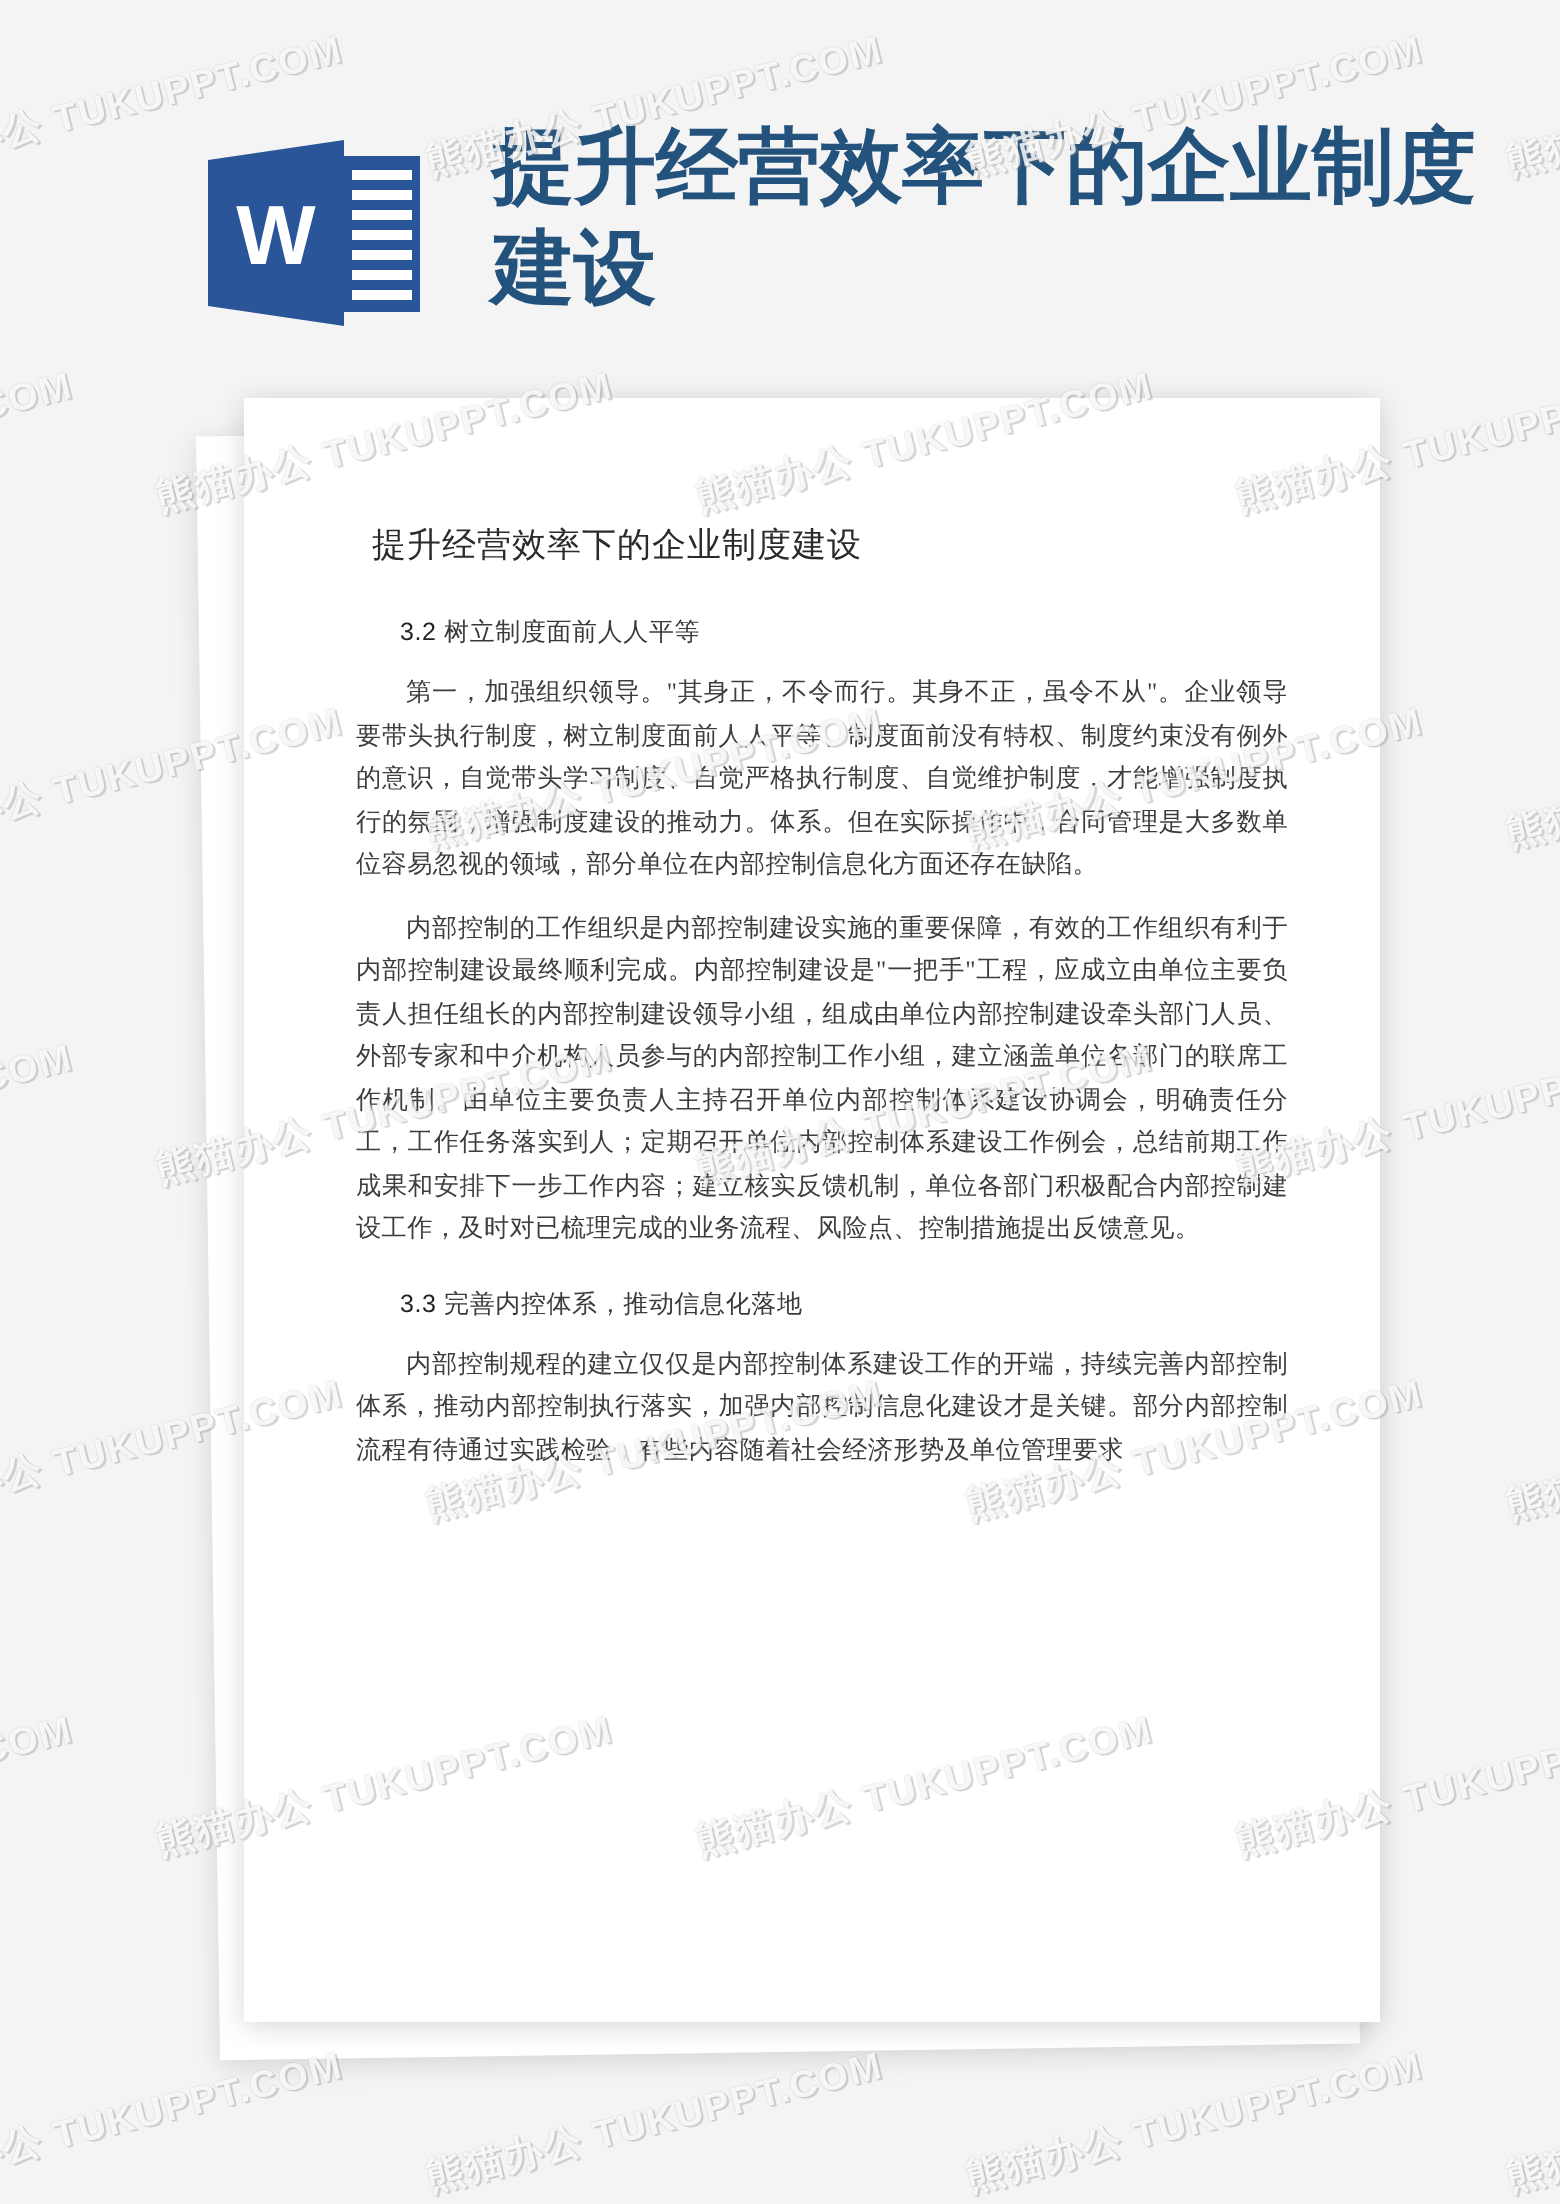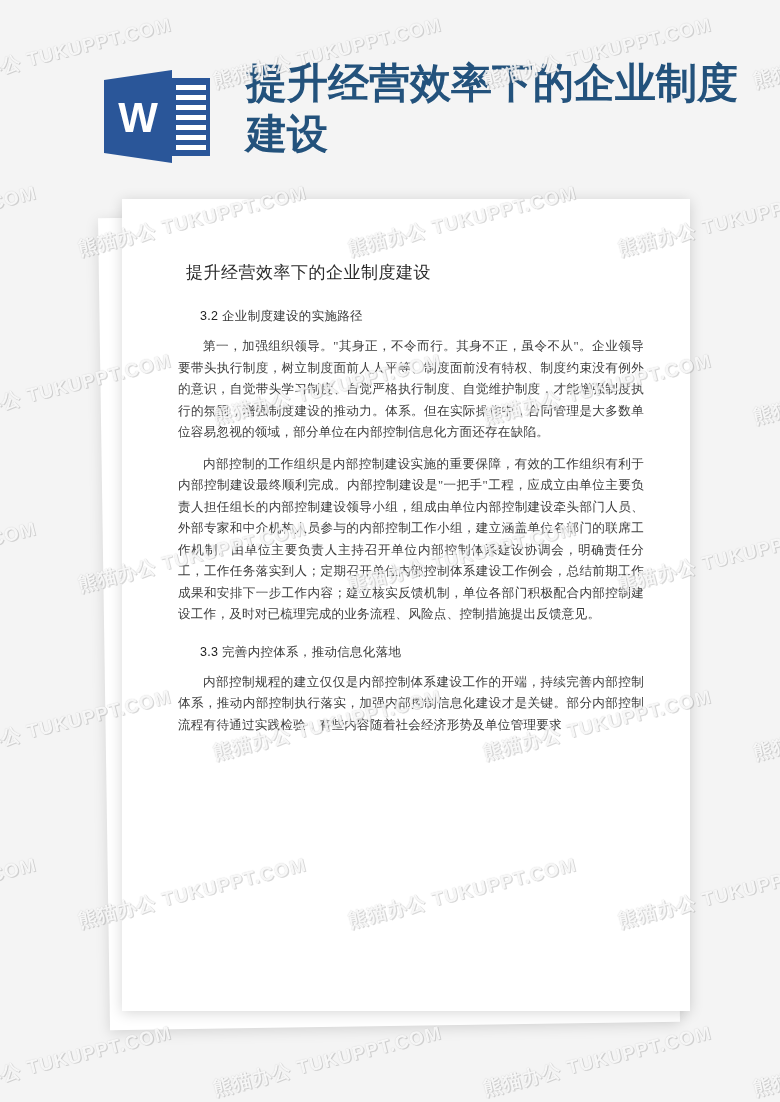--- a/index.html
+++ b/index.html
@@ -137,21 +137,21 @@
 </head>
 <body>
 
 <div class="page-stack">
   <div class="page-back"></div>
 
   <div class="page-front">
     <div class="page-inner">
       <div class="doc-title">提升经营效率下的企业制度建设</div>
       <div id="doc-blocks">
-          <div class="doc-heading"><span class="num">3.2</span><span> 企业制度建设的实施路径</span></div>
+          <div class="doc-heading"><span class="num">3.2</span><span> 树立制度面前人人平等</span></div>
           <p class="doc-para">第一，加强组织领导。"其身正，不令而行。其身不正，虽令不从"。企业领导要带头执行制度，树立制度面前人人平等、制度面前没有特权、制度约束没有例外的意识，自觉带头学习制度、自觉严格执行制度、自觉维护制度，才能增强制度执行的氛围，增强制度建设的推动力。体系。但在实际操作中，合同管理是大多数单位容易忽视的领域，部分单位在内部控制信息化方面还存在缺陷。</p>
           <p class="doc-para">内部控制的工作组织是内部控制建设实施的重要保障，有效的工作组织有利于内部控制建设最终顺利完成。内部控制建设是"一把手"工程，应成立由单位主要负责人担任组长的内部控制建设领导小组，组成由单位内部控制建设牵头部门人员、外部专家和中介机构人员参与的内部控制工作小组，建立涵盖单位各部门的联席工作机制。由单位主要负责人主持召开单位内部控制体系建设协调会，明确责任分工，工作任务落实到人；定期召开单位内部控制体系建设工作例会，总结前期工作成果和安排下一步工作内容；建立核实反馈机制，单位各部门积极配合内部控制建设工作，及时对已梳理完成的业务流程、风险点、控制措施提出反馈意见。</p>
           <div class="doc-heading"><span class="num">3.3</span><span> 完善内控体系，推动信息化落地</span></div>
           <p class="doc-para">内部控制规程的建立仅仅是内部控制体系建设工作的开端，持续完善内部控制体系，推动内部控制执行落实，加强内部控制信息化建设才是关键。部分内部控制流程有待通过实践检验，有些内容随着社会经济形势及单位管理要求</p>
         </div>
     </div>
   </div>
 </div>
 
 <div class="header">

